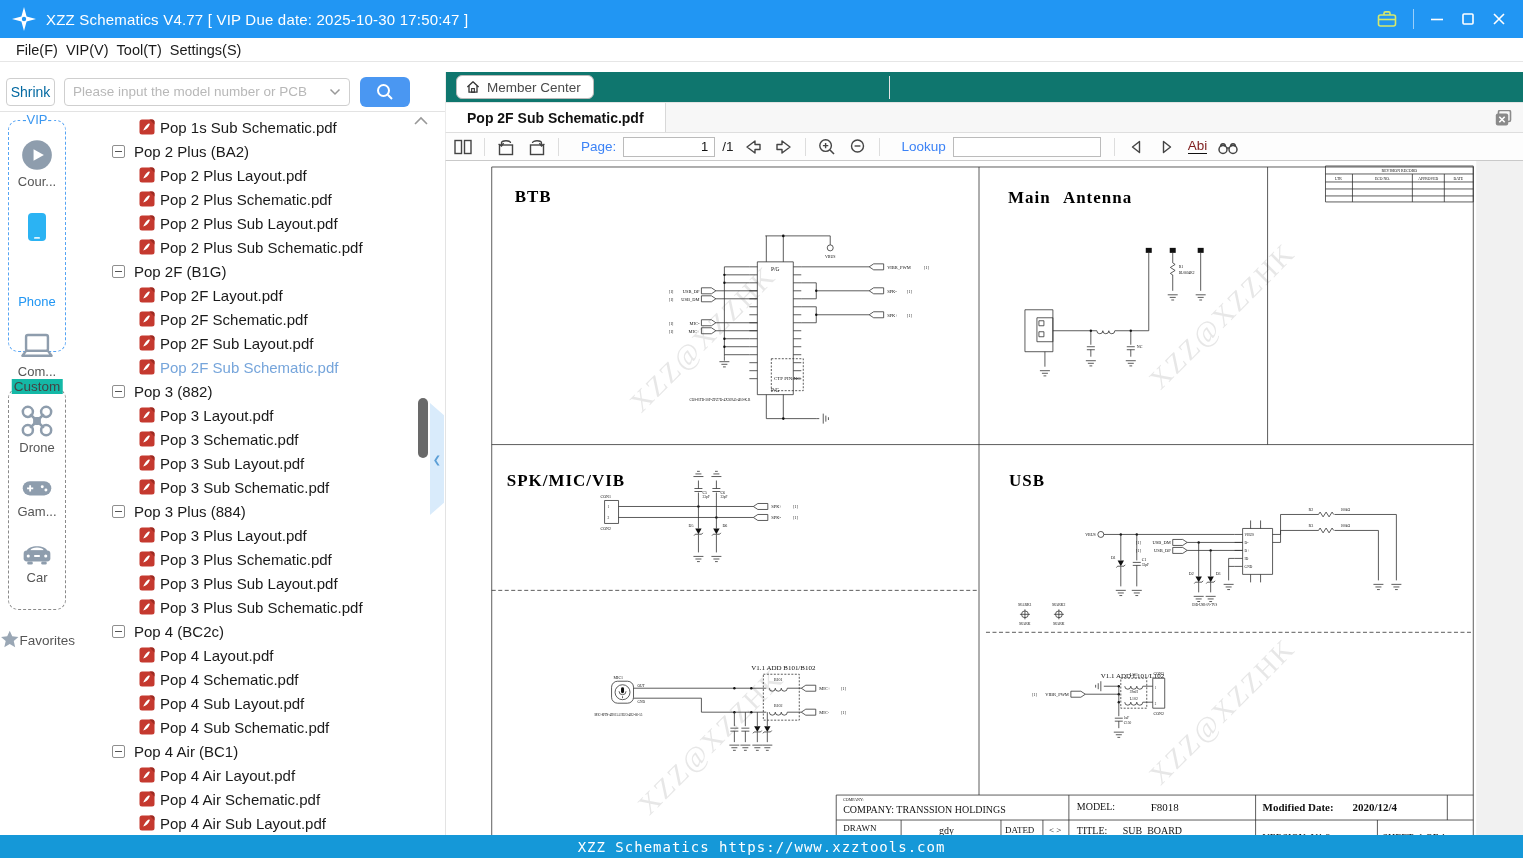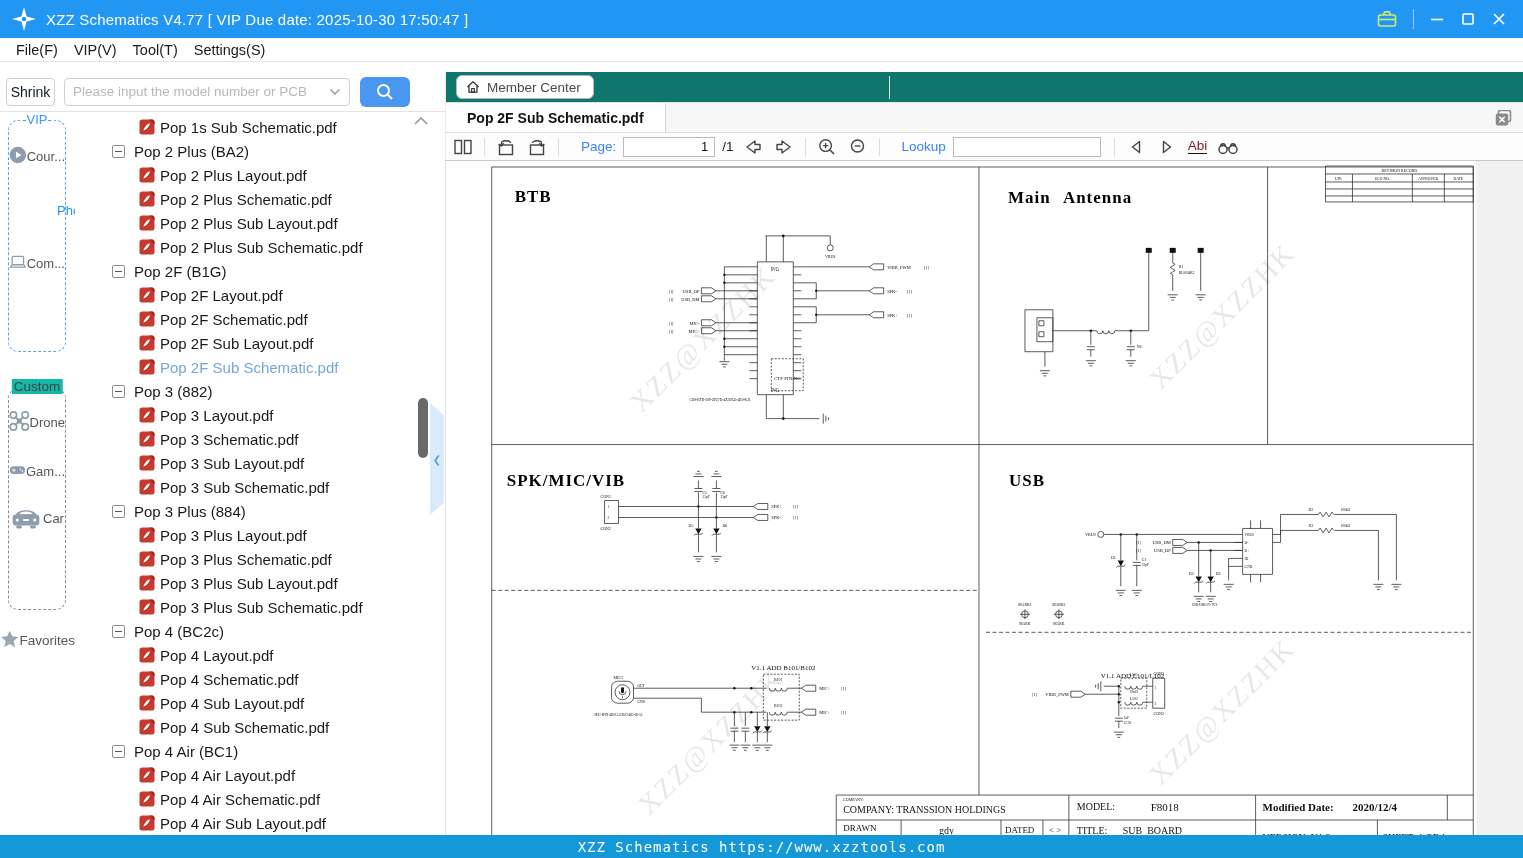--- a/index.html
+++ b/index.html
@@ -11,46 +11,46 @@
   .titlebar { position:absolute; left:0; top:0; width:1523px; height:38px;
     background:#2196F3; display:flex; align-items:center; color:#fff; }
   .titlebar .logo { margin-left:12px; width:24px; height:24px; }
   .titlebar .ttext { margin-left:10px; font-size:15px; letter-spacing:.2px; }
   .titlebar .winbtns { margin-left:auto; display:flex; align-items:center; gap:15px; padding-right:16px; }
   .titlebar .winbtns svg { display:block; }
   .tsep { width:1px; height:20px; background:rgba(255,255,255,.55); }
 
   
   .menubar { position:absolute; left:0; top:38px; width:1523px; height:24px; background:#fff;
-    border-bottom:1px solid #e6e6e6; display:flex; align-items:center; gap:16px; padding-left:16px; }
+    border-bottom:1px solid #e6e6e6; display:flex; align-items:center; gap:8px; padding-left:16px; }
   .menubar .mitem { font-size:14.5px; color:#1a1a1a; cursor:default; }
 
   
   .searchrow { position:absolute; left:0; top:72px; width:445px; height:40px; background:#fff;
     border-bottom:1px solid #e3e3e3; display:flex; align-items:center; }
   .shrinkbtn { margin-left:6px; width:49px; height:28px; background:#fff; border:1px solid #cfcfcf;
-    border-radius:4px; font-size:14px; color:#0f172a; display:flex; align-items:center; justify-content:center; }
+    border-radius:4px; font-size:14px; color:#0369a1; display:flex; align-items:center; justify-content:center; }
   .searchbox { margin-left:9px; width:286px; height:28px; border:1px solid #cfcfcf; border-radius:4px;
     display:flex; align-items:center; padding:0 8px; background:#fff; }
   .searchbox input { flex:1; border:none; outline:none; font-size:13.5px; color:#333; background:transparent; }
   .searchbox input::placeholder { color:#b8b8b8; }
   .searchbtn { margin-left:10px; width:50px; height:30px; background:#4A97F2; border-radius:6px;
     display:flex; align-items:center; justify-content:center; }
 
   
   .iconrail { position:absolute; left:0; top:112px; width:75px; height:723px; background:#fff; }
   .vipgroup { position:absolute; left:8px; top:8px; width:58px; height:232px;
     border:1.5px dashed #56a4f4; border-radius:10px; }
   .grouplabel-vip { position:absolute; left:50%; top:-9px; transform:translateX(-50%);
     background:#fff; padding:0 2px; color:#3b97f0; font-size:13px; white-space:nowrap; }
   .customgroup { position:absolute; left:8px; top:276px; width:58px; height:222px;
     border:1.5px dashed #8a8a8a; border-radius:10px; }
   .grouplabel-custom { position:absolute; left:50%; top:-10px; transform:translateX(-50%);
     background:#14b8a6; padding:0 2px; color:#444; font-size:13.5px; white-space:nowrap;text-align:center; }
-  .railitem { display:flex; flex-direction:row; align-items:center; width:100%; }
+  .railitem { display:flex; flex-direction:column; align-items:center; width:100%; }
   .railitem .ilabel { font-size:13px; color:#555; margin-top:3px; white-space:nowrap; }
   .railitem.active .ilabel { color:#2196F3; }
   .favwrap { position:absolute; left:0; top:512px; width:75px; display:flex; flex-direction:row; align-items:center; }
   .favwrap .ilabel { font-size:13.5px; color:#555; margin-top:2px; }
 
   
   .tree { position:absolute; left:75px; top:112px; width:370px; height:723px; background:#fff;
     overflow:hidden; padding-top:3px; }
   .trow { height:24px; display:flex; align-items:center; font-size:15px; color:#1a1a1a; white-space:nowrap; }
   .trow.folder { padding-left:37px; }

